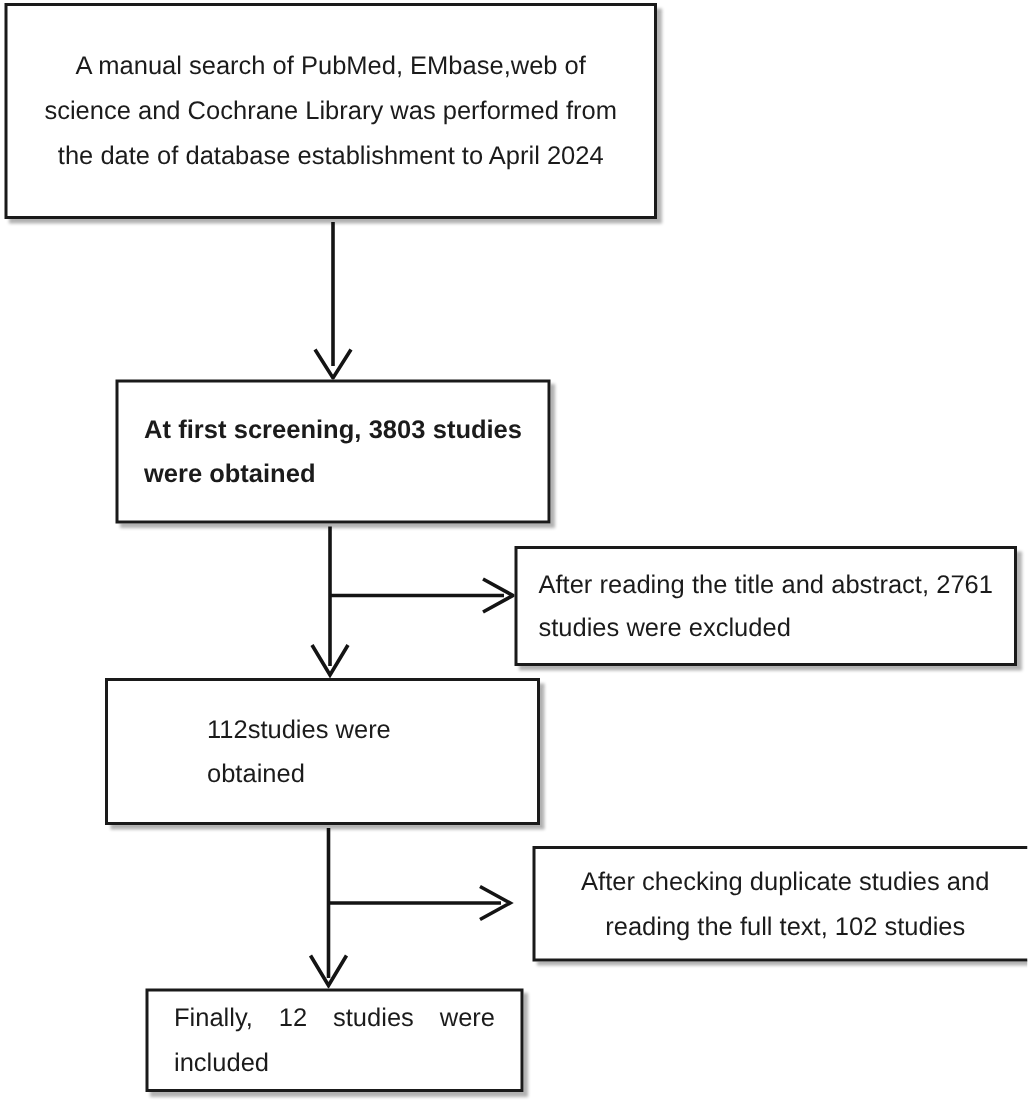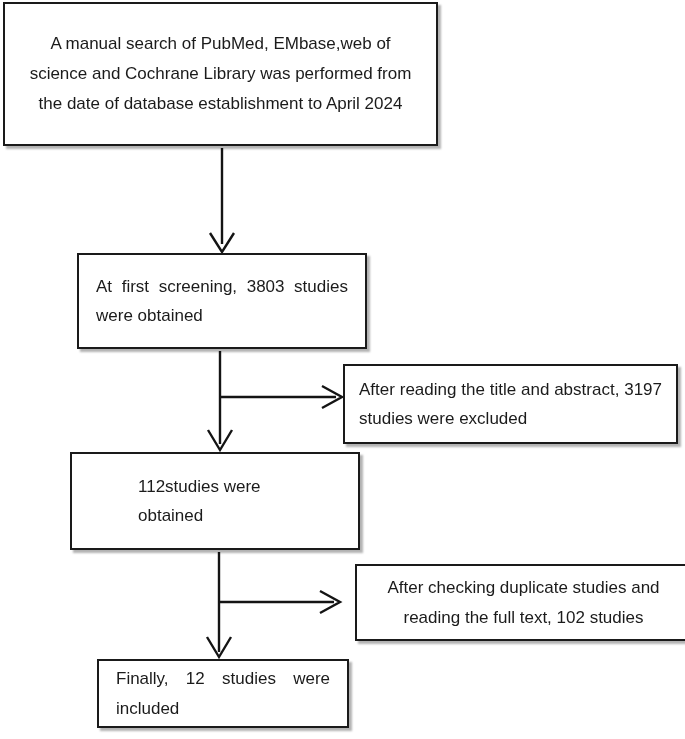--- a/index.html
+++ b/index.html
@@ -41,21 +41,21 @@
     white-space: pre-line;
   }
   .txt.center   { text-align: center; }
   .txt.justify  { text-align: justify; text-align-last: left; }
   .txt.left     { text-align: left; margin-left: 32px; }
 
   
   #node-search      { left: 3px;   top: 2px;   width: 435px; height: 144px; }
   #node-search .txt { padding: 0 20px; line-height: 1.78; }
 
-  #node-first-screening { left: 77px;  top: 253px; width: 290px; height: 96px; }
+  #node-first-screening { left: 77px;  top: 253px; width: 290px; height: 96px; font-weight: bold; }
   #node-first-screening .txt { padding: 0 17px; }
 
   #node-excluded-title  { left: 343px; top: 364px; width: 335px; height: 80px; }
   #node-excluded-title .txt { padding: 0 14px; }
 
   #node-112             { left: 70px;  top: 452px; width: 290px; height: 98px; }
   #node-112 .txt { padding: 0 34px; }
 
   #node-duplicate       { left: 355px; top: 564px; width: 337px; height: 77px; }
   #node-duplicate .txt { padding: 0 14px; }
@@ -117,21 +117,21 @@
 
   <div class="node" id="node-search">
     <div class="txt center">A manual search of PubMed, EMbase,web of science and Cochrane Library was performed from the date of database establishment to April 2024</div>
   </div>
 
   <div class="node" id="node-first-screening">
     <div class="txt justify">At first screening, 3803 studies were obtained</div>
   </div>
 
   <div class="node" id="node-excluded-title">
-    <div class="txt justify">After reading the title and abstract, 3197 studies were excluded</div>
+    <div class="txt justify">After reading the title and abstract, 2761 studies were excluded</div>
   </div>
 
   <div class="node" id="node-112">
     <div class="txt left">112studies were obtained</div>
   </div>
 
   <div class="node" id="node-duplicate">
     <div class="txt center">After checking duplicate studies and reading the full text, 102 studies</div>
   </div>
 

